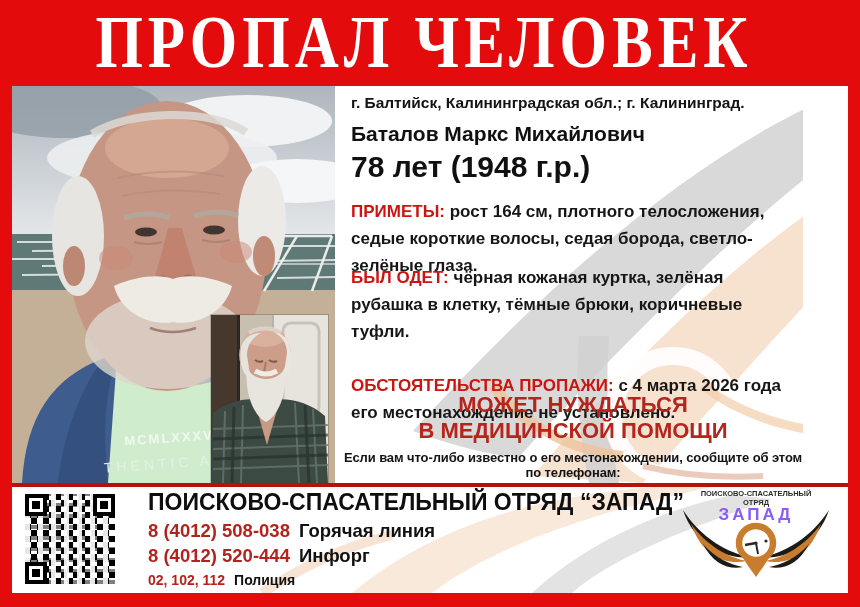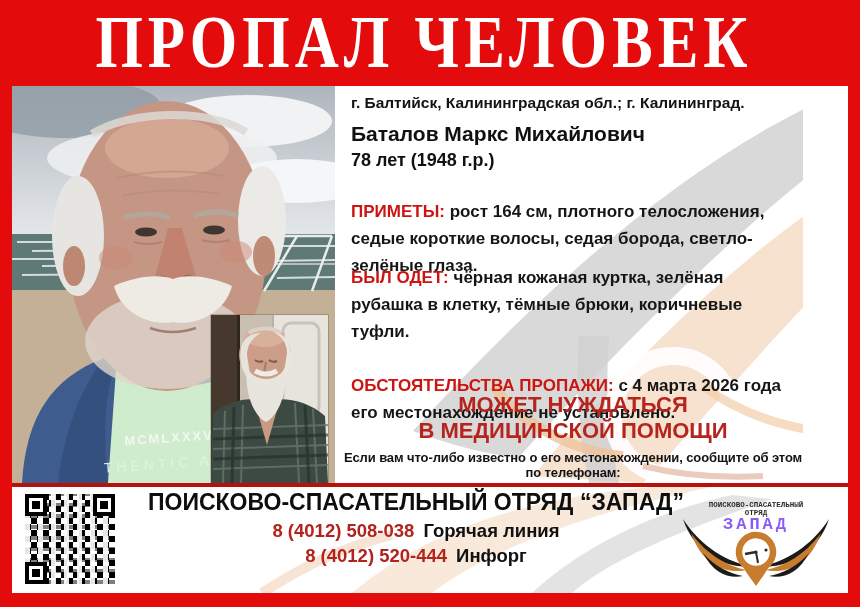--- a/index.html
+++ b/index.html
@@ -14,21 +14,21 @@
   .photo-area{position:absolute;left:0;top:0;width:323px;height:397px;background:#cfd3d6;overflow:hidden;}
   .photo-area svg.main{position:absolute;left:0;top:0;}
   .inset{position:absolute;left:199px;top:229px;width:117px;height:168px;outline:1px solid rgba(0,0,0,.18);}
 
   
   .right-col{position:absolute;left:331px;top:0;width:460px;height:397px;overflow:hidden;}
   .watermark{position:absolute;left:0;top:0;z-index:0;}
   .right-col .txt{position:absolute;z-index:1;}
   .loc{top:8px;left:8px;font-size:15.5px;font-weight:bold;color:#141414;}
   .name{top:28px;left:8px;font-size:21px;font-weight:bold;color:#101010;margin-top:8px;}
-  .age{top:64px;left:8px;font-size:18px;font-weight:bold;color:#101010;}
+  .age{top:64px;left:8px;font-size:30px;font-weight:bold;color:#101010;}
   .sec{left:8px;right:20px;font-size:17px;font-weight:bold;line-height:27px;color:#161616;margin:0;}
   .sec .red{color:#cc1511;}
   .sec.signs{top:112px;}
   .sec.clothes{top:178px;}
   .sec.circ{top:246px;margin-top:40px;}
   .warning{top:306px;left:0;width:100%;text-align:center;color:#b5241d;font-size:22px;font-weight:bold;line-height:26px;}
   .note{top:364px;left:0;width:100%;text-align:center;font-size:13px;font-weight:bold;color:#131313;letter-spacing:-.1px;}
 
   .divider{position:absolute;left:0;top:397px;width:836px;height:4px;background:#b5110d;}
 
@@ -42,24 +42,24 @@
       repeating-linear-gradient(0deg, rgba(0,0,0,.5) 0 4px, transparent 4px 11px),
       repeating-conic-gradient(#000 0% 25%, #fff 25% 50%);
     background-size:auto,auto,12px 12px;}
   .finder{position:absolute;width:22px;height:22px;background:#fff;border:4px solid #000;box-sizing:border-box;}
   .finder::after{content:"";position:absolute;left:3px;top:3px;width:8px;height:8px;background:#000;}
   .finder.tl{left:3px;top:3px;}
   .finder.tr{right:3px;top:3px;}
   .finder.bl{left:3px;bottom:3px;}
   .contacts{position:absolute;left:120px;top:0;z-index:1;margin-left:16px;}
   .org{font-size:23px;font-weight:bold;color:#0e0e0e;margin:2px 0 4px;white-space:nowrap;}
-  .phone-row{font-size:18.5px;font-weight:bold;color:#111;margin-top:3px;text-align:center;}
+  .phone-row{font-size:18.5px;font-weight:bold;color:#111;margin-top:3px;}
   .phone-row .num{color:#b3231c;margin-right:9px;}
   .phone-row.police{font-size:14px;margin-top:5px;}
-  .logo{position:absolute;right:12px;top:14px;width:160px;text-align:center;z-index:1;font-family:Liberation Mono, monospace;}
+  .logo{position:absolute;right:12px;top:2px;width:160px;text-align:center;z-index:1;}
   .logo-l1{font-size:7.5px;font-weight:bold;color:#2b2b2b;position:relative;z-index:2;}
   .logo-l2{font-size:7.5px;font-weight:bold;color:#2b2b2b;position:relative;z-index:2;}
   .logo-l3{font-size:17px;font-weight:bold;color:#8b5cf6;letter-spacing:3px;margin-top:-2px;position:relative;z-index:2;}
   .logo svg{display:block;margin:-15px auto 0;position:relative;z-index:1;}
 </style>
 </head>
 <body>
 
 <div class="poster">
 
@@ -218,20 +218,21 @@
         <div class="qr-inner"></div>
         <div class="finder tl"></div>
         <div class="finder tr"></div>
         <div class="finder bl"></div>
       </div>
 
       <div class="contacts">
         <div class="org">ПОИСКОВО-СПАСАТЕЛЬНЫЙ ОТРЯД “ЗАПАД”</div>
         <div class="phone-row"><span class="num">8 (4012) 508-038</span><span>Горячая линия</span></div>
         <div class="phone-row"><span class="num">8 (4012) 520-444</span><span>Инфорг</span></div>
+        <div class="phone-row police"><span class="num">02, 102, 112</span><span>Полиция</span></div>
       </div>
 
       <div class="logo">
         <div class="logo-l1">ПОИСКОВО-СПАСАТЕЛЬНЫЙ</div>
         <div class="logo-l2">ОТРЯД</div>
         <div class="logo-l3">ЗАПАД</div>
         <svg width="150" height="68" viewBox="0 0 150 68">
           <g>
             <path d="M2,0 C20,28 48,44 70,47 C46,50 14,36 2,0 Z" fill="#1d1b18"></path>
             <path d="M10,14 C26,36 48,48 66,51 C46,55 22,48 10,14 Z" fill="#c87c2e"></path>

